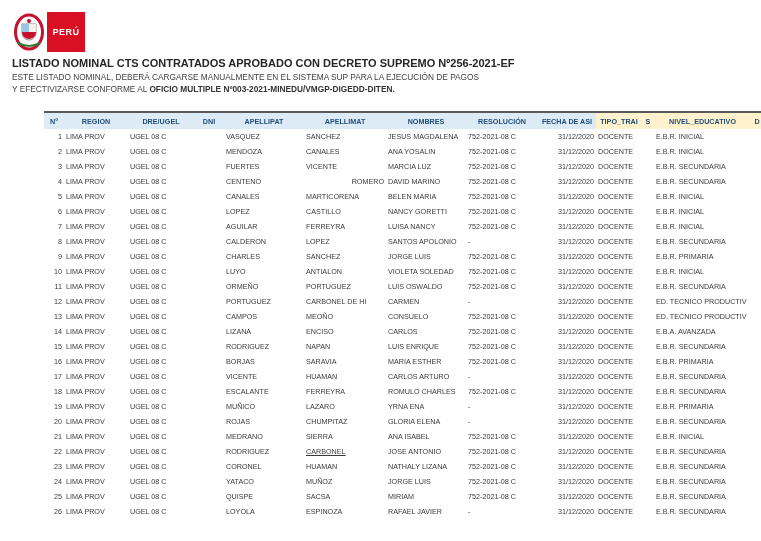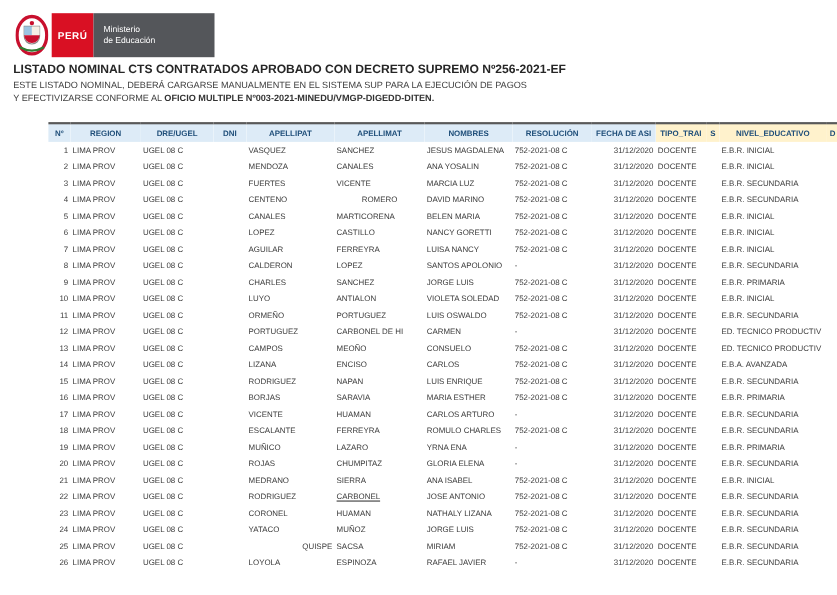--- a/index.html
+++ b/index.html
@@ -53,24 +53,20 @@
       <path d="M8 11 h14 v9 a7 7 0 0 1 -14 0 z" fill="#ffffff" stroke="#8a8a8a" stroke-width="1"></path>
       <rect x="8" y="11" width="7" height="8" fill="#9bc4e2"></rect>
       <rect x="15" y="11" width="7" height="8" fill="#f5f0e6"></rect>
       <path d="M8 19 h14 a7 7 0 0 1 -14 0 z" fill="#C8102E"></path>
       <path d="M4 30 q11 6 22 0" fill="none" stroke="#2f7d32" stroke-width="2"></path>
       <circle cx="15" cy="8" r="2" fill="#C8102E"></circle>
     </svg>
   </div>
   <div class="peru-block">
     <span>PERÚ</span>
-  </div>
-  <div class="ministry-block">
-    <span>Ministerio</span>
-    <span>de Educación</span>
   </div>
 </div>
 
 <div class="doc-title">LISTADO NOMINAL CTS CONTRATADOS APROBADO CON DECRETO SUPREMO Nº256-2021-EF</div>
 <div class="doc-sub sub1">ESTE LISTADO NOMINAL, DEBERÁ CARGARSE MANUALMENTE EN EL SISTEMA SUP PARA LA EJECUCIÓN DE PAGOS</div>
 <div class="doc-sub sub2"><span>Y EFECTIVIZARSE CONFORME AL </span><b>OFICIO MULTIPLE Nº003-2021-MINEDU/VMGP-DIGEDD-DITEN.</b></div>
 
 <div class="sheet">
   <table>
     <thead>
@@ -135,21 +131,21 @@
           <td style="text-align: left;"></td>
           <td style="text-align: left;">E.B.R. SECUNDARIA</td>
           <td style="text-align: left;"></td>
         </tr>
         <tr>
           <td style="text-align: right;">4</td>
           <td style="text-align: left;">LIMA PROV</td>
           <td style="text-align: left;">UGEL 08 C</td>
           <td style="text-align: right;"></td>
           <td style="text-align: left;">CENTENO</td>
-          <td style="text-align: center;">ROMERO</td>
+          <td style="text-align: right;">ROMERO</td>
           <td style="text-align: left;">DAVID MARINO</td>
           <td style="text-align: left;">752-2021-08 C</td>
           <td style="text-align: right;">31/12/2020</td>
           <td style="text-align: left;">DOCENTE</td>
           <td style="text-align: left;"></td>
           <td style="text-align: left;">E.B.R. SECUNDARIA</td>
           <td style="text-align: left;"></td>
         </tr>
         <tr>
           <td style="text-align: right;">5</td>
@@ -449,21 +445,21 @@
           <td style="text-align: left;">DOCENTE</td>
           <td style="text-align: left;"></td>
           <td style="text-align: left;">E.B.R. SECUNDARIA</td>
           <td style="text-align: left;"></td>
         </tr>
         <tr>
           <td style="text-align: right;">25</td>
           <td style="text-align: left;">LIMA PROV</td>
           <td style="text-align: left;">UGEL 08 C</td>
           <td style="text-align: right;"></td>
-          <td style="text-align: right;">QUISPE</td>
+          <td style="text-align: left;">QUISPE</td>
           <td style="text-align: left;">SACSA</td>
           <td style="text-align: left;">MIRIAM</td>
           <td style="text-align: left;">752-2021-08 C</td>
           <td style="text-align: right;">31/12/2020</td>
           <td style="text-align: left;">DOCENTE</td>
           <td style="text-align: left;"></td>
           <td style="text-align: left;">E.B.R. SECUNDARIA</td>
           <td style="text-align: left;"></td>
         </tr>
         <tr>

